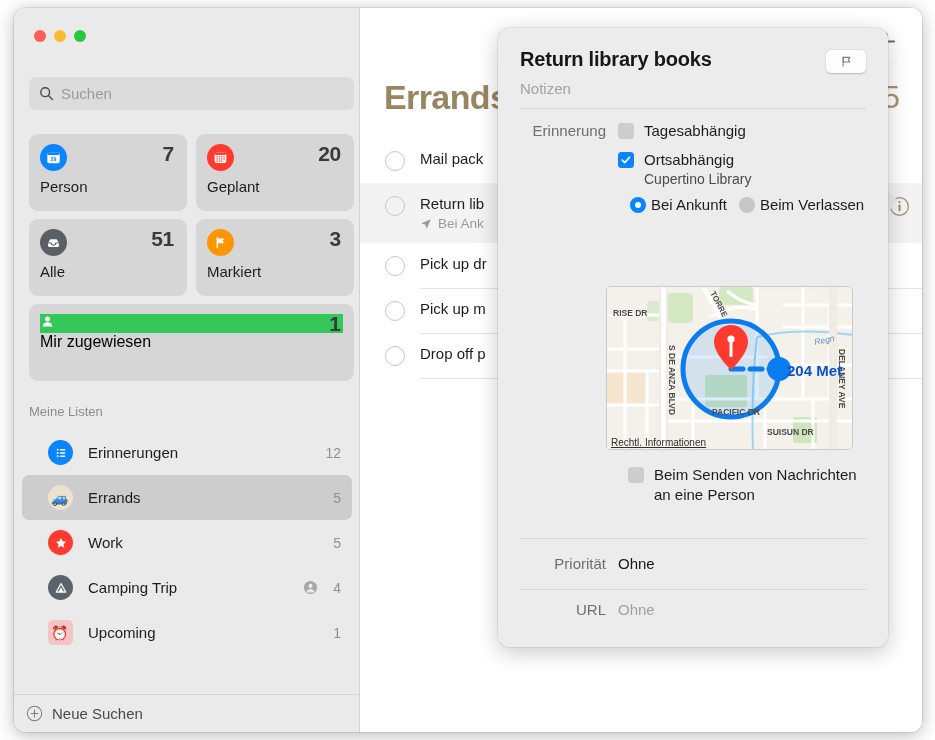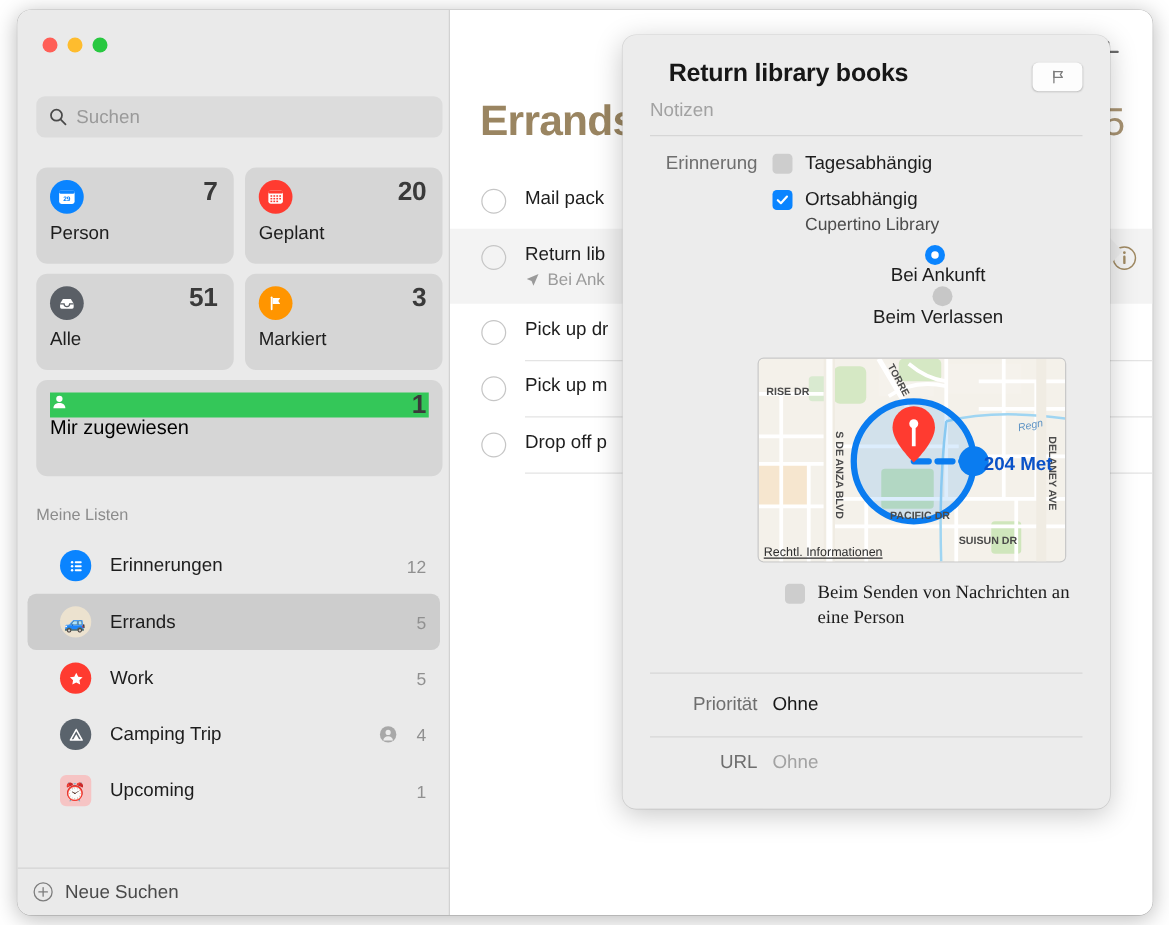--- a/index.html
+++ b/index.html
@@ -223,21 +223,21 @@
     width: 16px; height: 30px;
     z-index: 39;
   }
   #pop-header {
     display: flex; align-items: flex-start;
     justify-content: space-between;
     padding-top: 20px;
   }
   #pop-title {
     font-size: 20px; font-weight: 700;
-    color: #171717; letter-spacing: -0.2px; margin-left: 15px;
+    color: #171717; letter-spacing: -0.2px;
   }
   #flag-button {
     width: 40px; height: 23px;
     background: #fdfdfd;
     border-radius: 5px;
     box-shadow: 0 0.5px 1.5px rgba(0,0,0,0.22);
     display: flex; align-items: center; justify-content: center;
     margin-top: 2px;
   }
   .pop-field {
@@ -264,21 +264,21 @@
   }
   .cb-text { font-size: 15px; color: #1d1d1d; margin-left: 10px; }
   .cb-text.wrap { white-space: normal; line-height: 1.3; }
 
   #loc-sub {
     font-size: 14px; color: #4b4b4b;
     margin-left: 124px; margin-top: 3px;
   }
   #radio-line {
     display: flex; align-items: center;
-    margin-left: 110px; margin-top: 9px; flex-direction: column;
+    margin-left: 110px; margin-top: 9px;
   }
   .radio {
     width: 16px; height: 16px; border-radius: 50%;
     background: #c7c7c7; flex: 0 0 auto;
     display: flex; align-items: center; justify-content: center;
   }
   .radio.on { background: #0a84ff; }
   .radio.on i {
     width: 6px; height: 6px; border-radius: 50%;
     background: #fff; display: block;
@@ -301,21 +301,20 @@
     font-size: 10px; color: #2e2e2e;
     text-decoration: underline;
     font-family: "Liberation Sans", sans-serif;
   }
 
   #msg-line {
     position: absolute;
     left: 130px; top: 437px;
     display: flex; align-items: flex-start;
     width: 248px;
-    font-family: Liberation Serif, serif;
   }
   #msg-line .cbox { margin-top: 2px; }
 
   #lower-sep {
     position: absolute; left: 22px; right: 22px; top: 510px;
     height: 0.5px; background: #d6d6d6;
   }
   #prio-line {
     position: absolute; left: 22px; top: 527px;
     display: flex; align-items: center; width: 346px;

